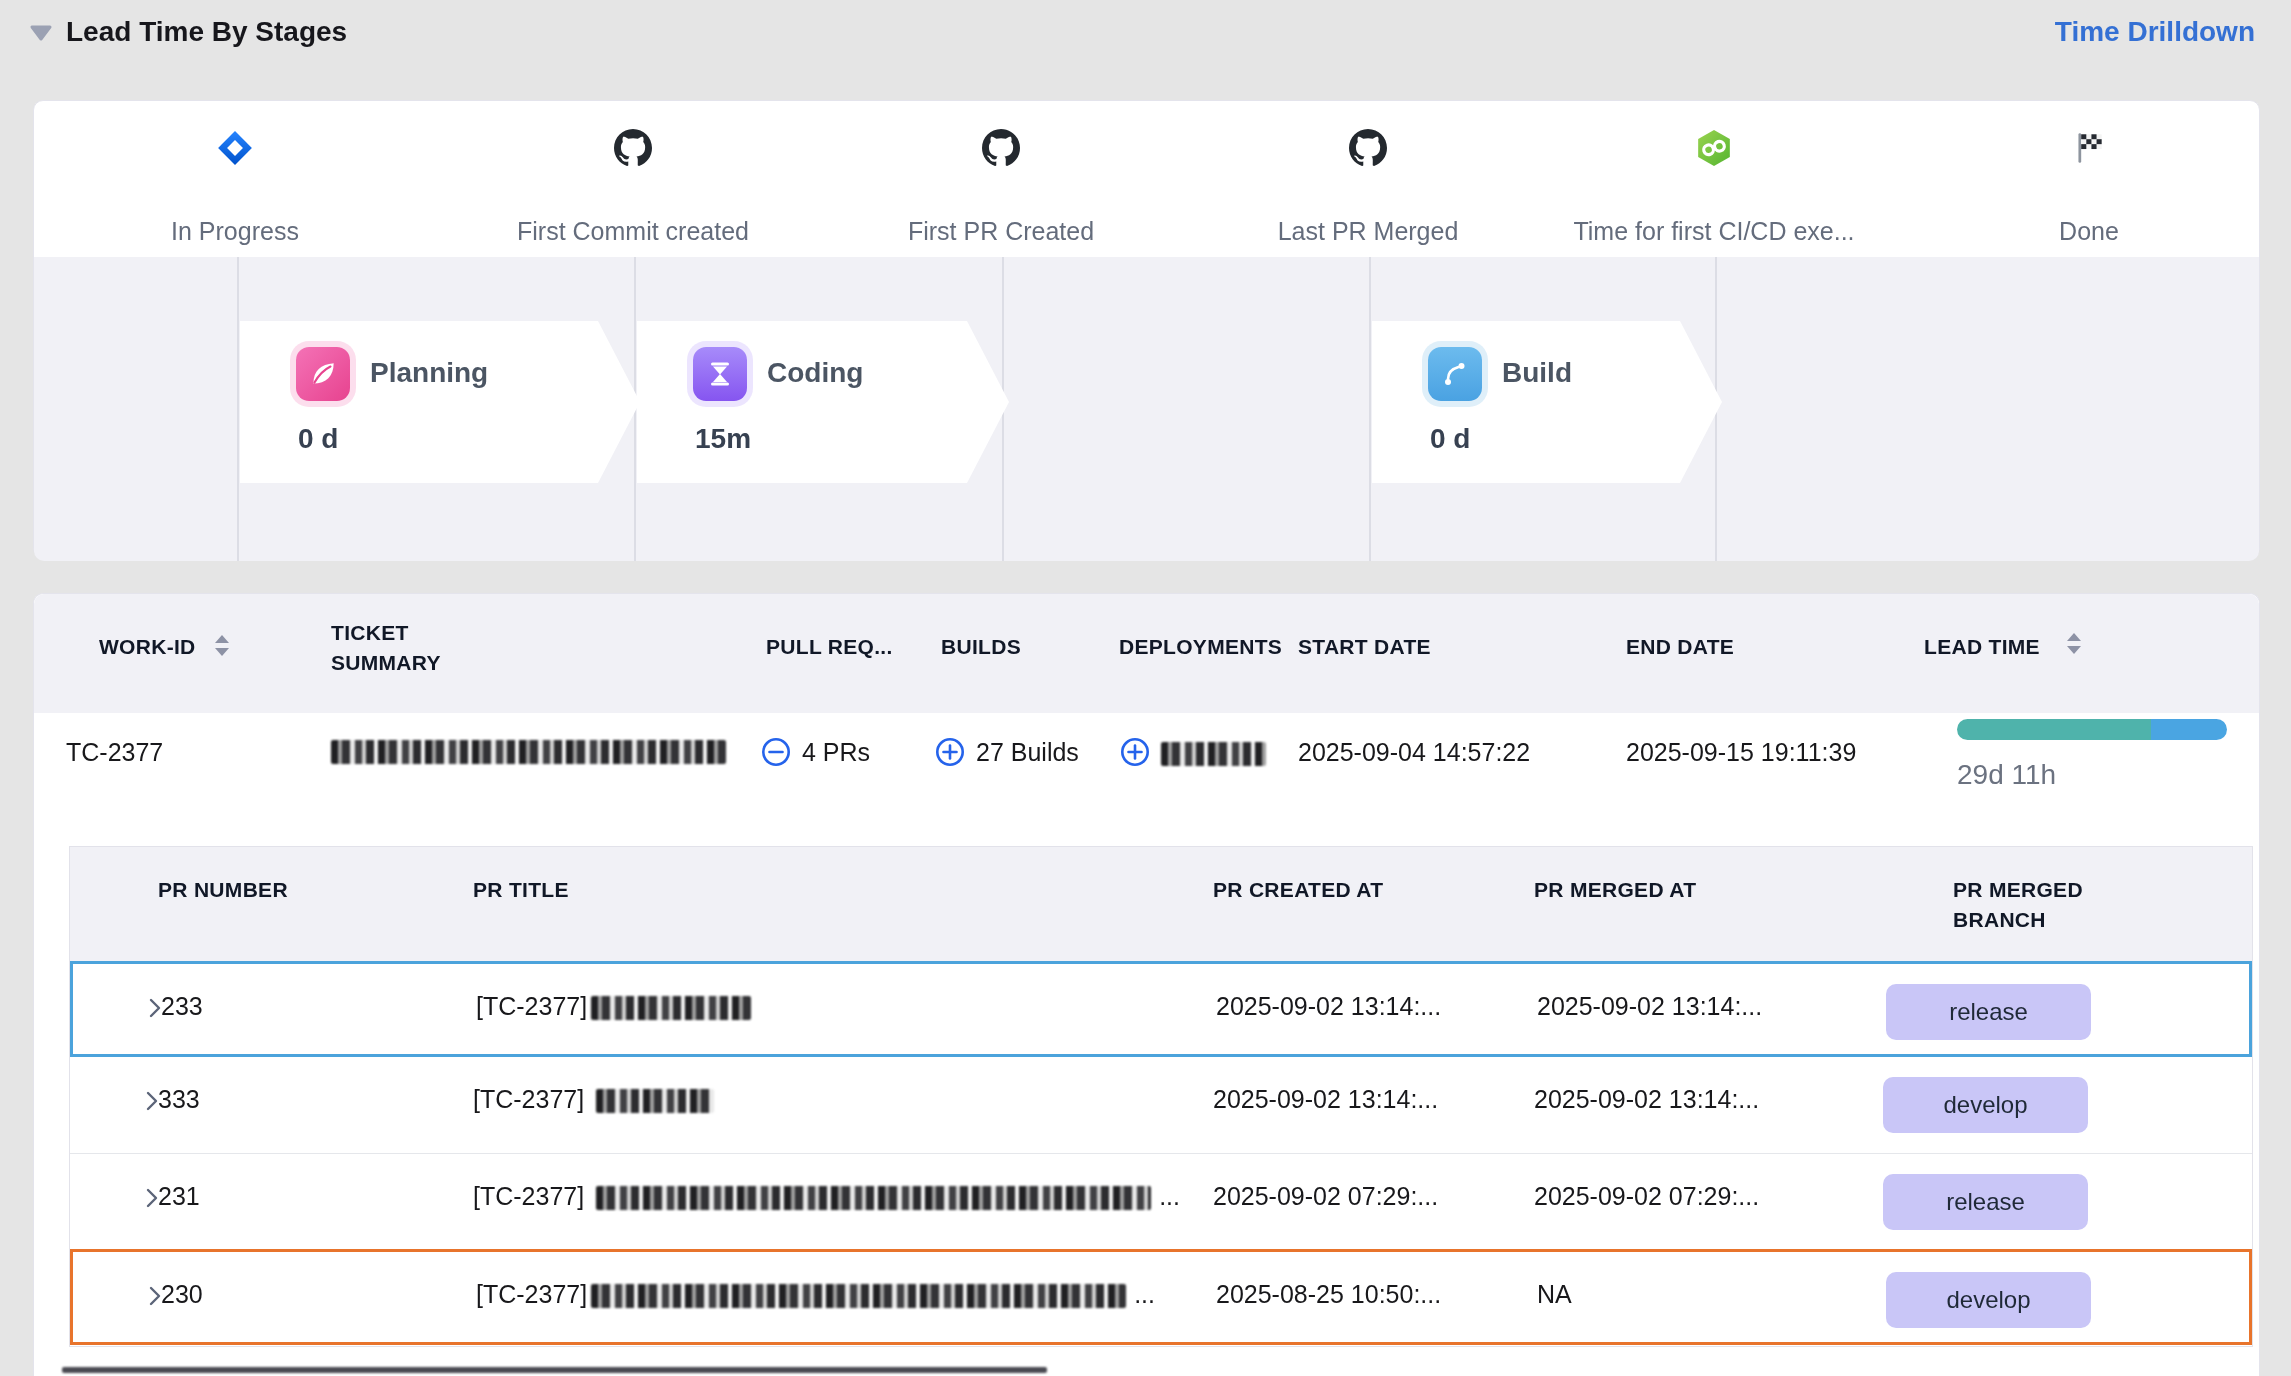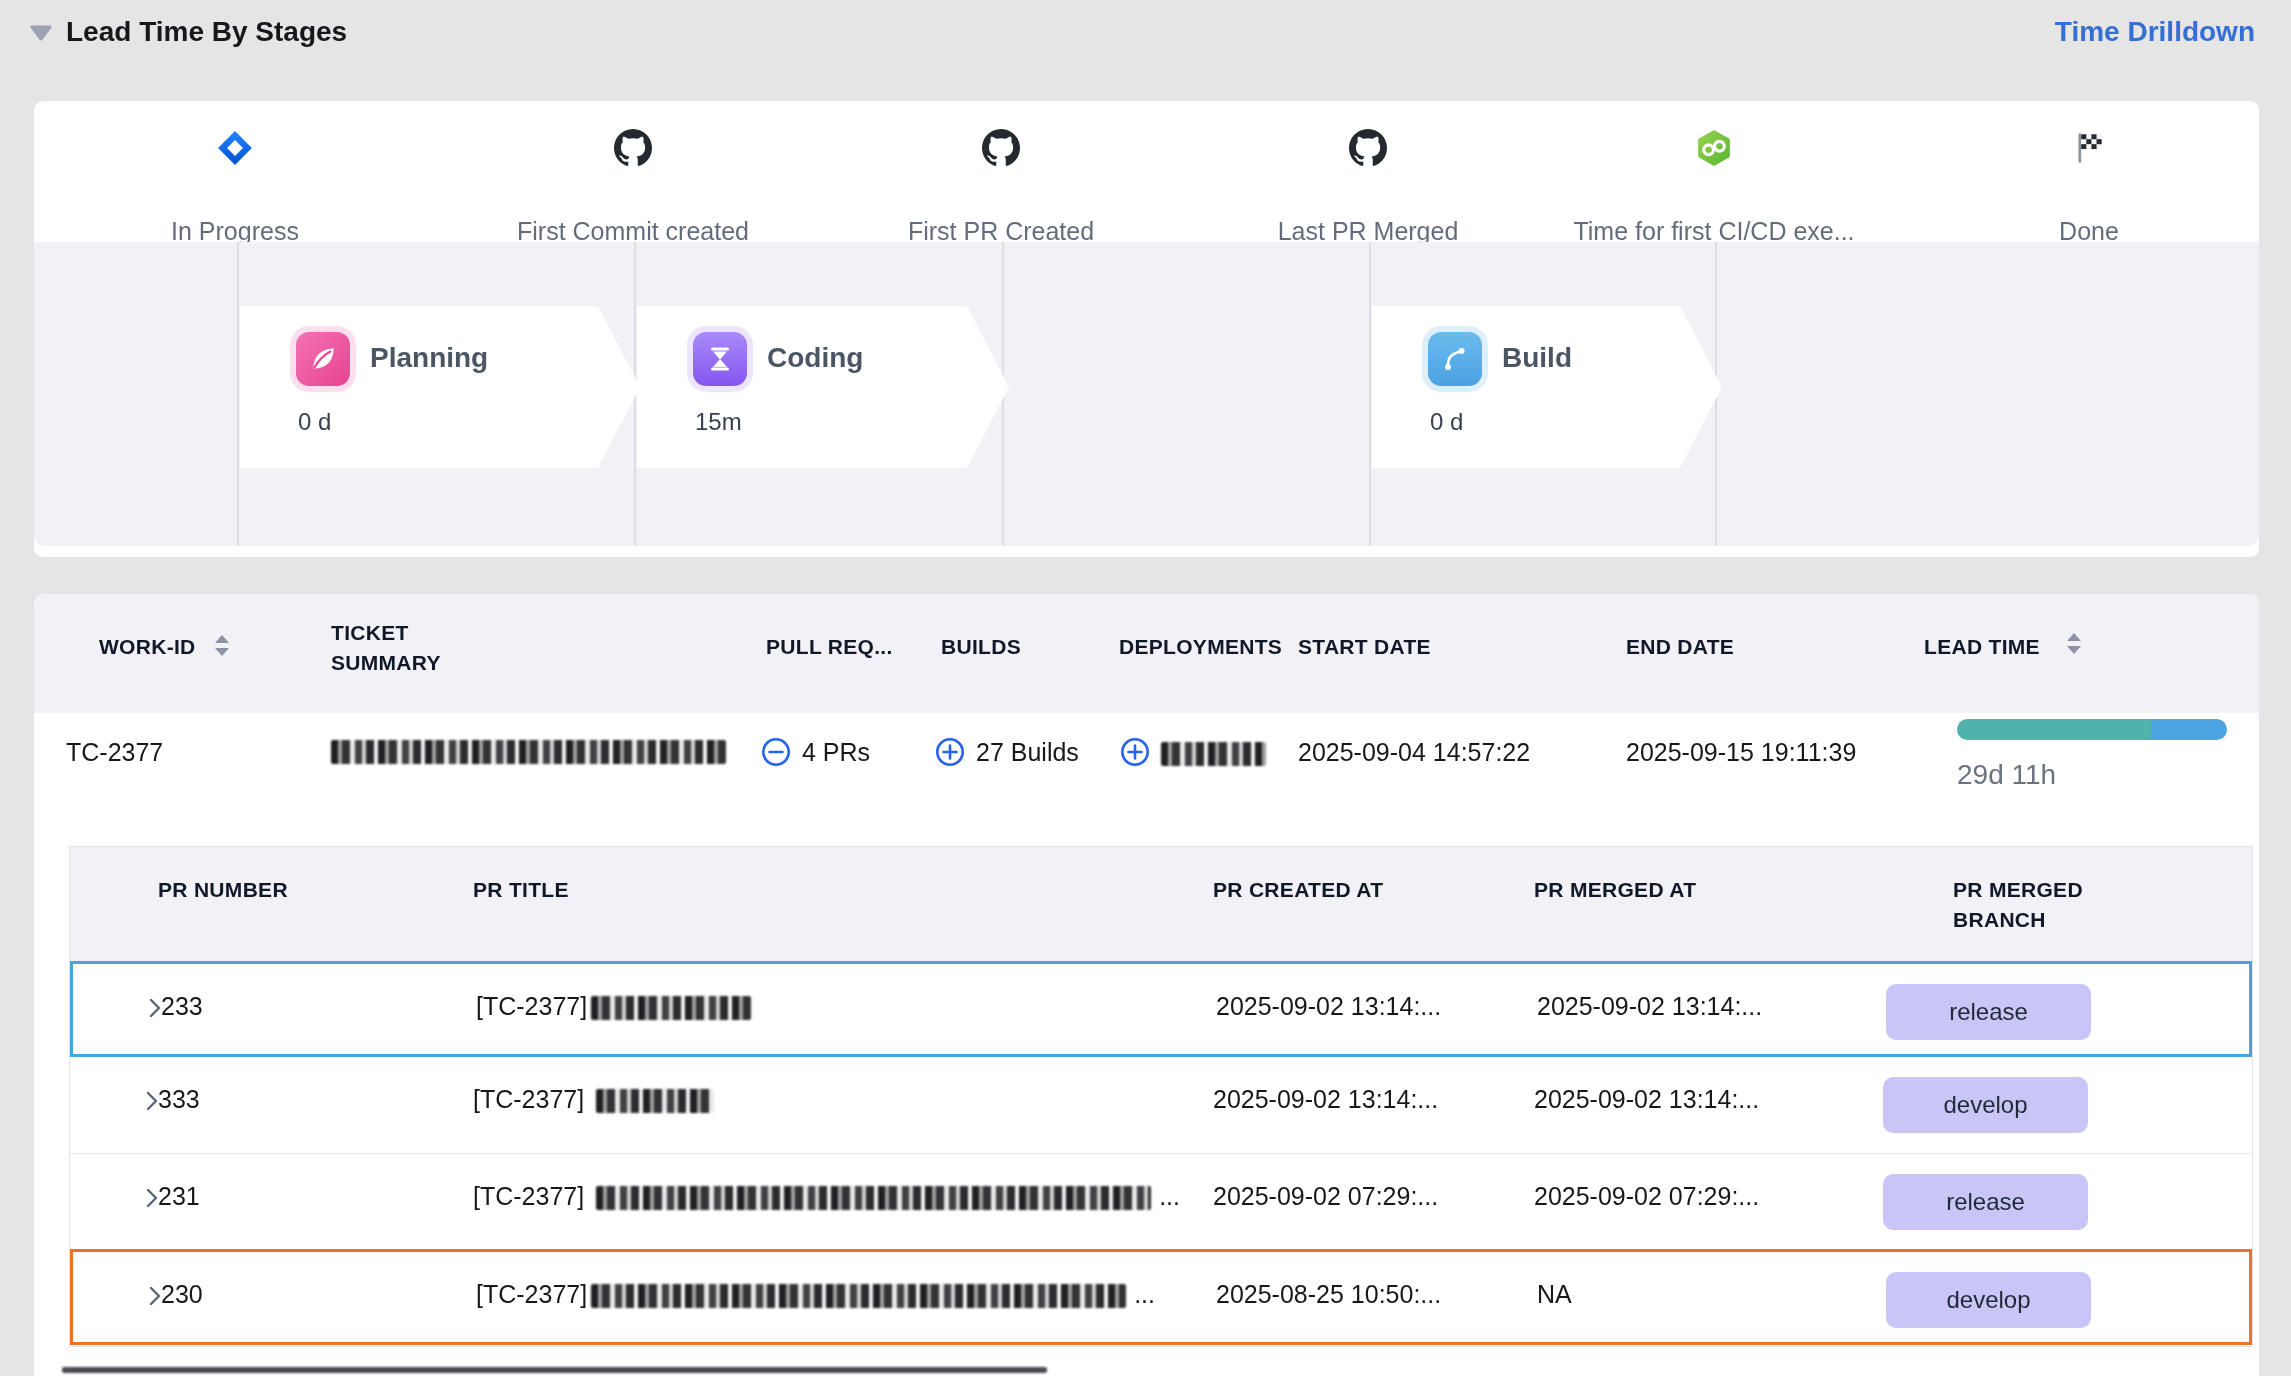--- a/index.html
+++ b/index.html
@@ -12,29 +12,29 @@
   .collapse-tri{position:absolute;left:28px;top:22px;cursor:pointer;}
   .drilldown-toggle{position:absolute;right:36px;top:16px;font-size:28px;font-weight:700;color:#3470d4;cursor:pointer;}
 
   
   .stages-card{position:absolute;left:33px;top:100px;width:2225px;height:456px;background:#fff;
                border:1px solid #e4e4ec;border-radius:10px;}
   .milestone{position:absolute;top:28px;width:0;}
   .milestone .m-icon{position:absolute;left:0;top:0;transform:translateX(-50%);}
   .milestone .m-label{position:absolute;left:0;top:88px;transform:translateX(-50%);
                       white-space:nowrap;font-size:25px;color:#646c7c;}
-  .gray-band{position:absolute;left:0;top:141px;width:100%;height:304px;background:#f1f1f6;
+  .gray-band{position:absolute;left:0;top:156px;width:100%;height:304px;background:#f1f1f6;
              border-radius:0 0 10px 10px;}
   .vdiv{position:absolute;top:0;width:2px;height:100%;background:#dcdde5;}
   .chev{position:absolute;top:64px;height:162px;background:#fff;
         clip-path:polygon(0 0,calc(100% - 42px) 0,100% 50%,calc(100% - 42px) 100%,0 100%);}
   .chev .c-icon{position:absolute;left:56px;top:26px;width:54px;height:54px;border-radius:13px;
                 display:flex;align-items:center;justify-content:center;}
   .chev .c-name{position:absolute;left:130px;top:36px;font-size:28px;font-weight:700;color:#4b5563;}
-  .chev .c-dur{position:absolute;left:58px;top:102px;font-size:24px;font-weight:400;color:#374151;}
+  .chev .c-dur{position:absolute;left:58px;top:102px;font-size:28px;font-weight:700;color:#374151;}
   .ic-planning{background:linear-gradient(135deg,#f472b6,#e7438f);box-shadow:0 0 0 6px rgba(236,72,153,.18);}
   .ic-coding{background:linear-gradient(180deg,#a78bfa,#8655f0);box-shadow:0 0 0 6px rgba(139,92,246,.16);}
   .ic-review{background:linear-gradient(180deg,#5a58dd,#4441ce);box-shadow:0 0 0 6px rgba(79,70,229,.14);}
   .ic-build{background:linear-gradient(180deg,#6cbbee,#4aa2e2);box-shadow:0 0 0 6px rgba(77,164,224,.18);}
   .ic-deploy{background:linear-gradient(180deg,#4cc0b5,#39a39b);box-shadow:0 0 0 6px rgba(63,181,172,.18);}
 
   
   .table-card{position:absolute;left:33px;top:593px;width:2225px;height:783px;background:#fff;
               border:1px solid #e4e4ec;border-bottom:none;border-radius:10px 10px 0 0;}
   .thead{position:absolute;left:0;top:0;width:100%;height:119px;background:#f1f1f6;border-radius:10px 10px 0 0;}

